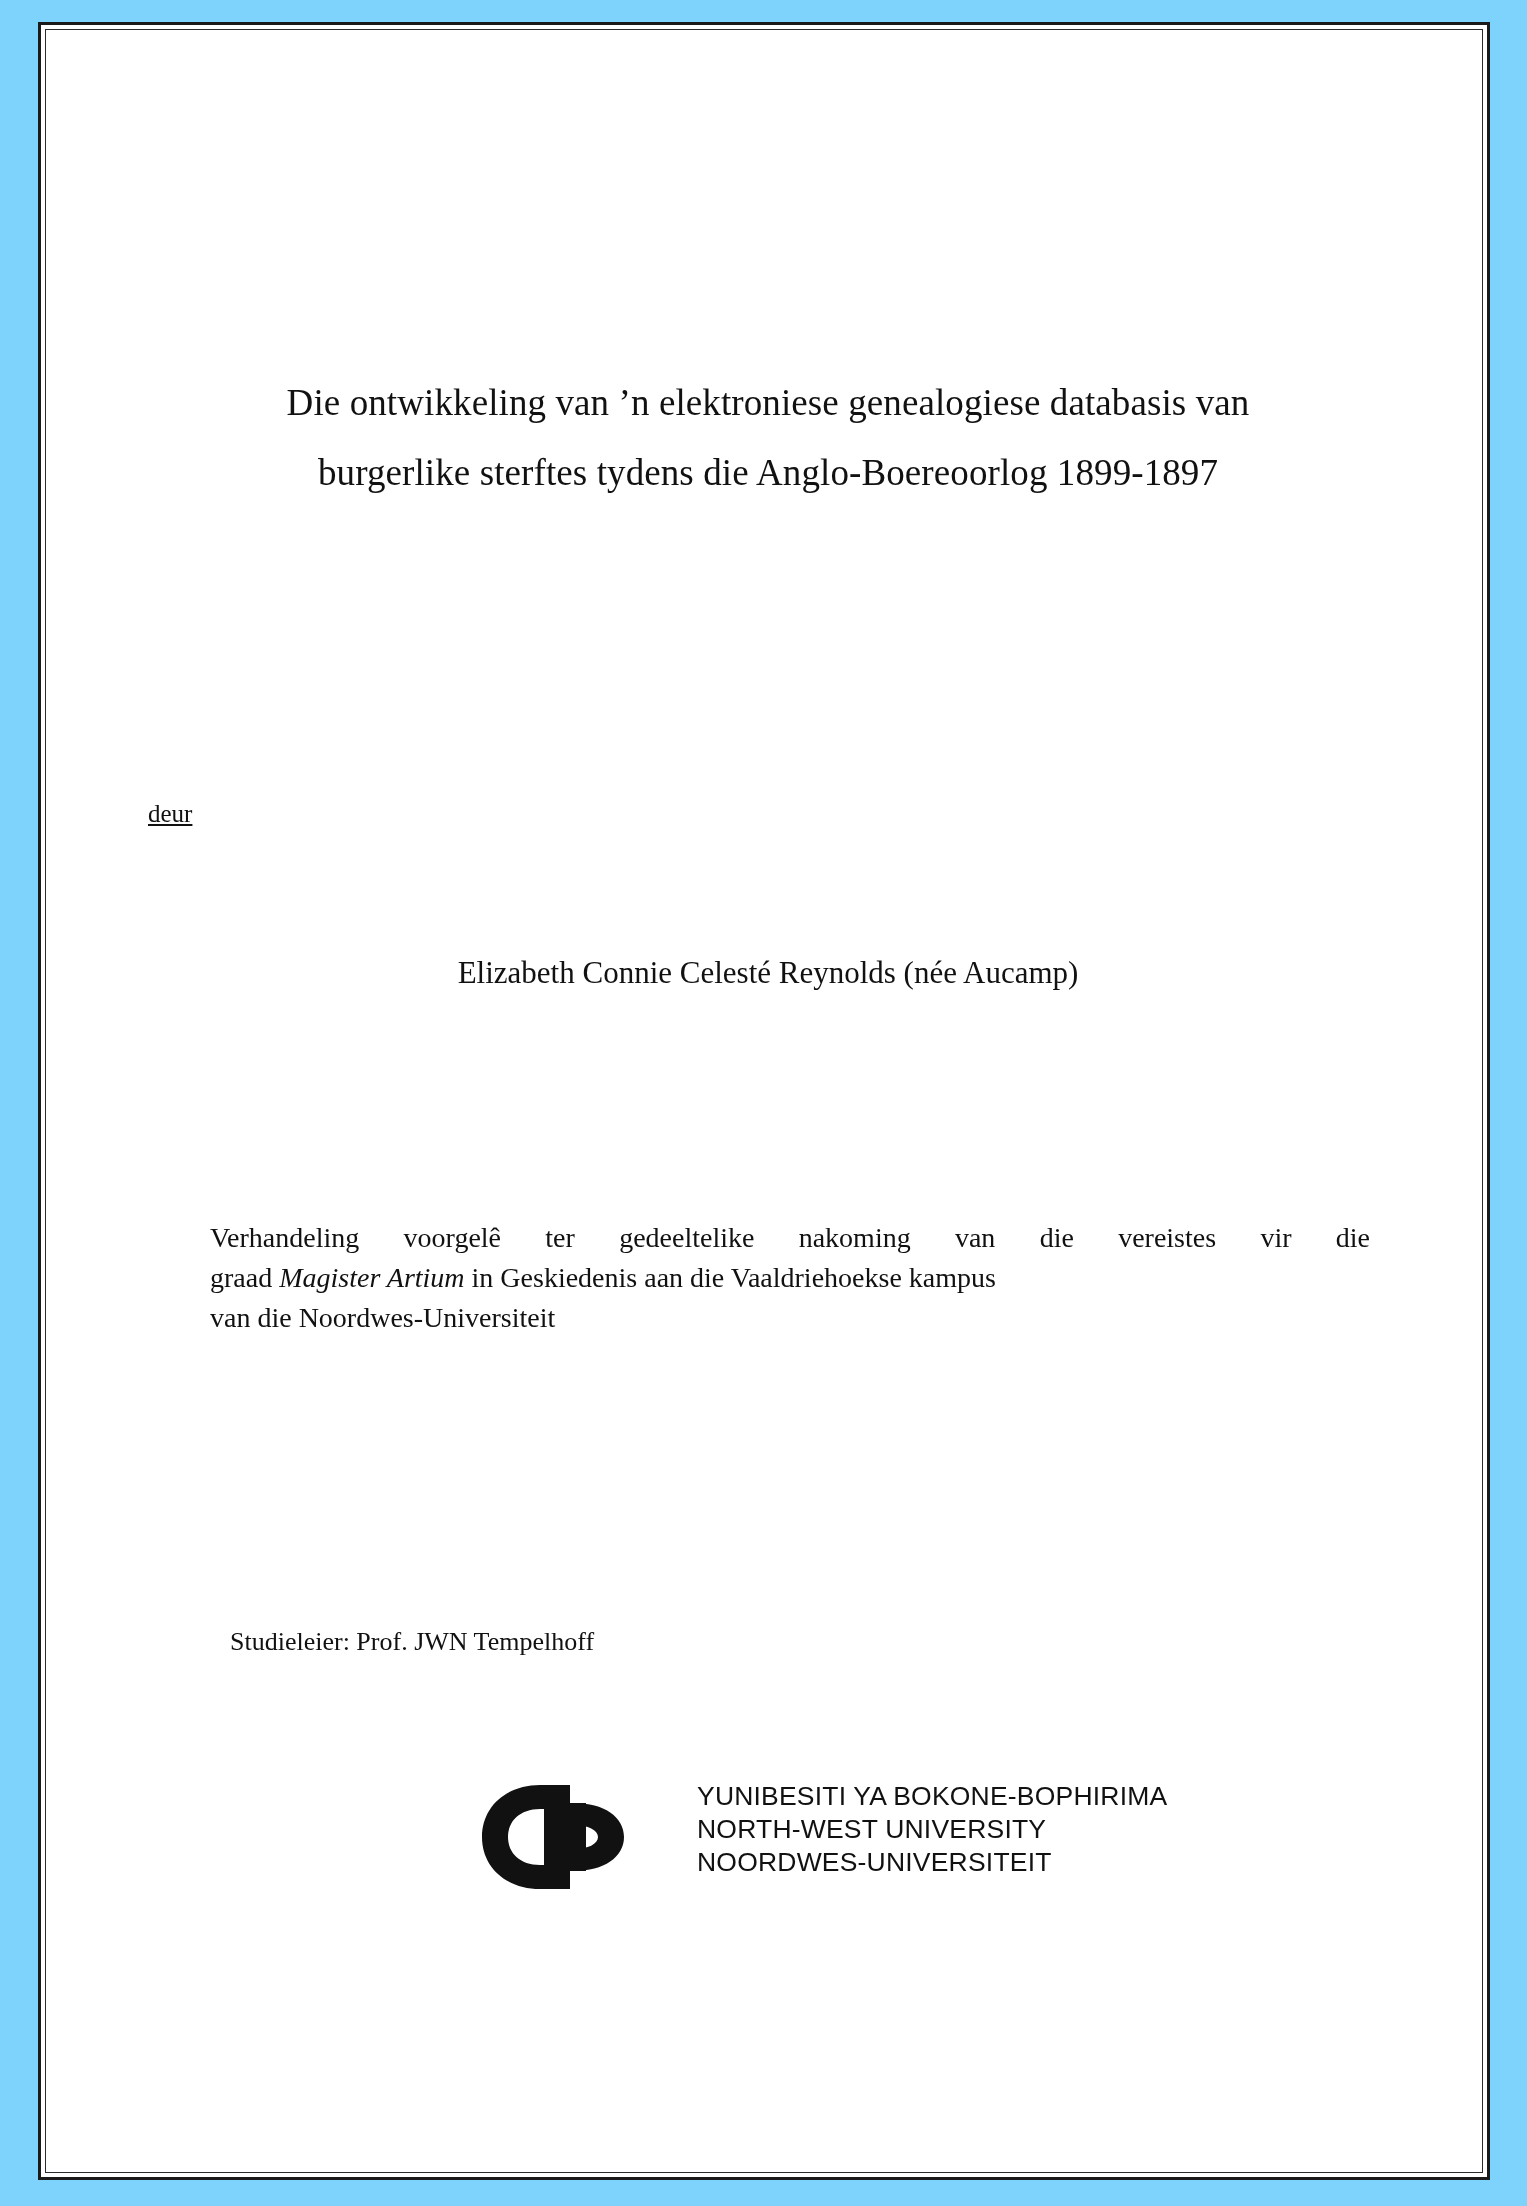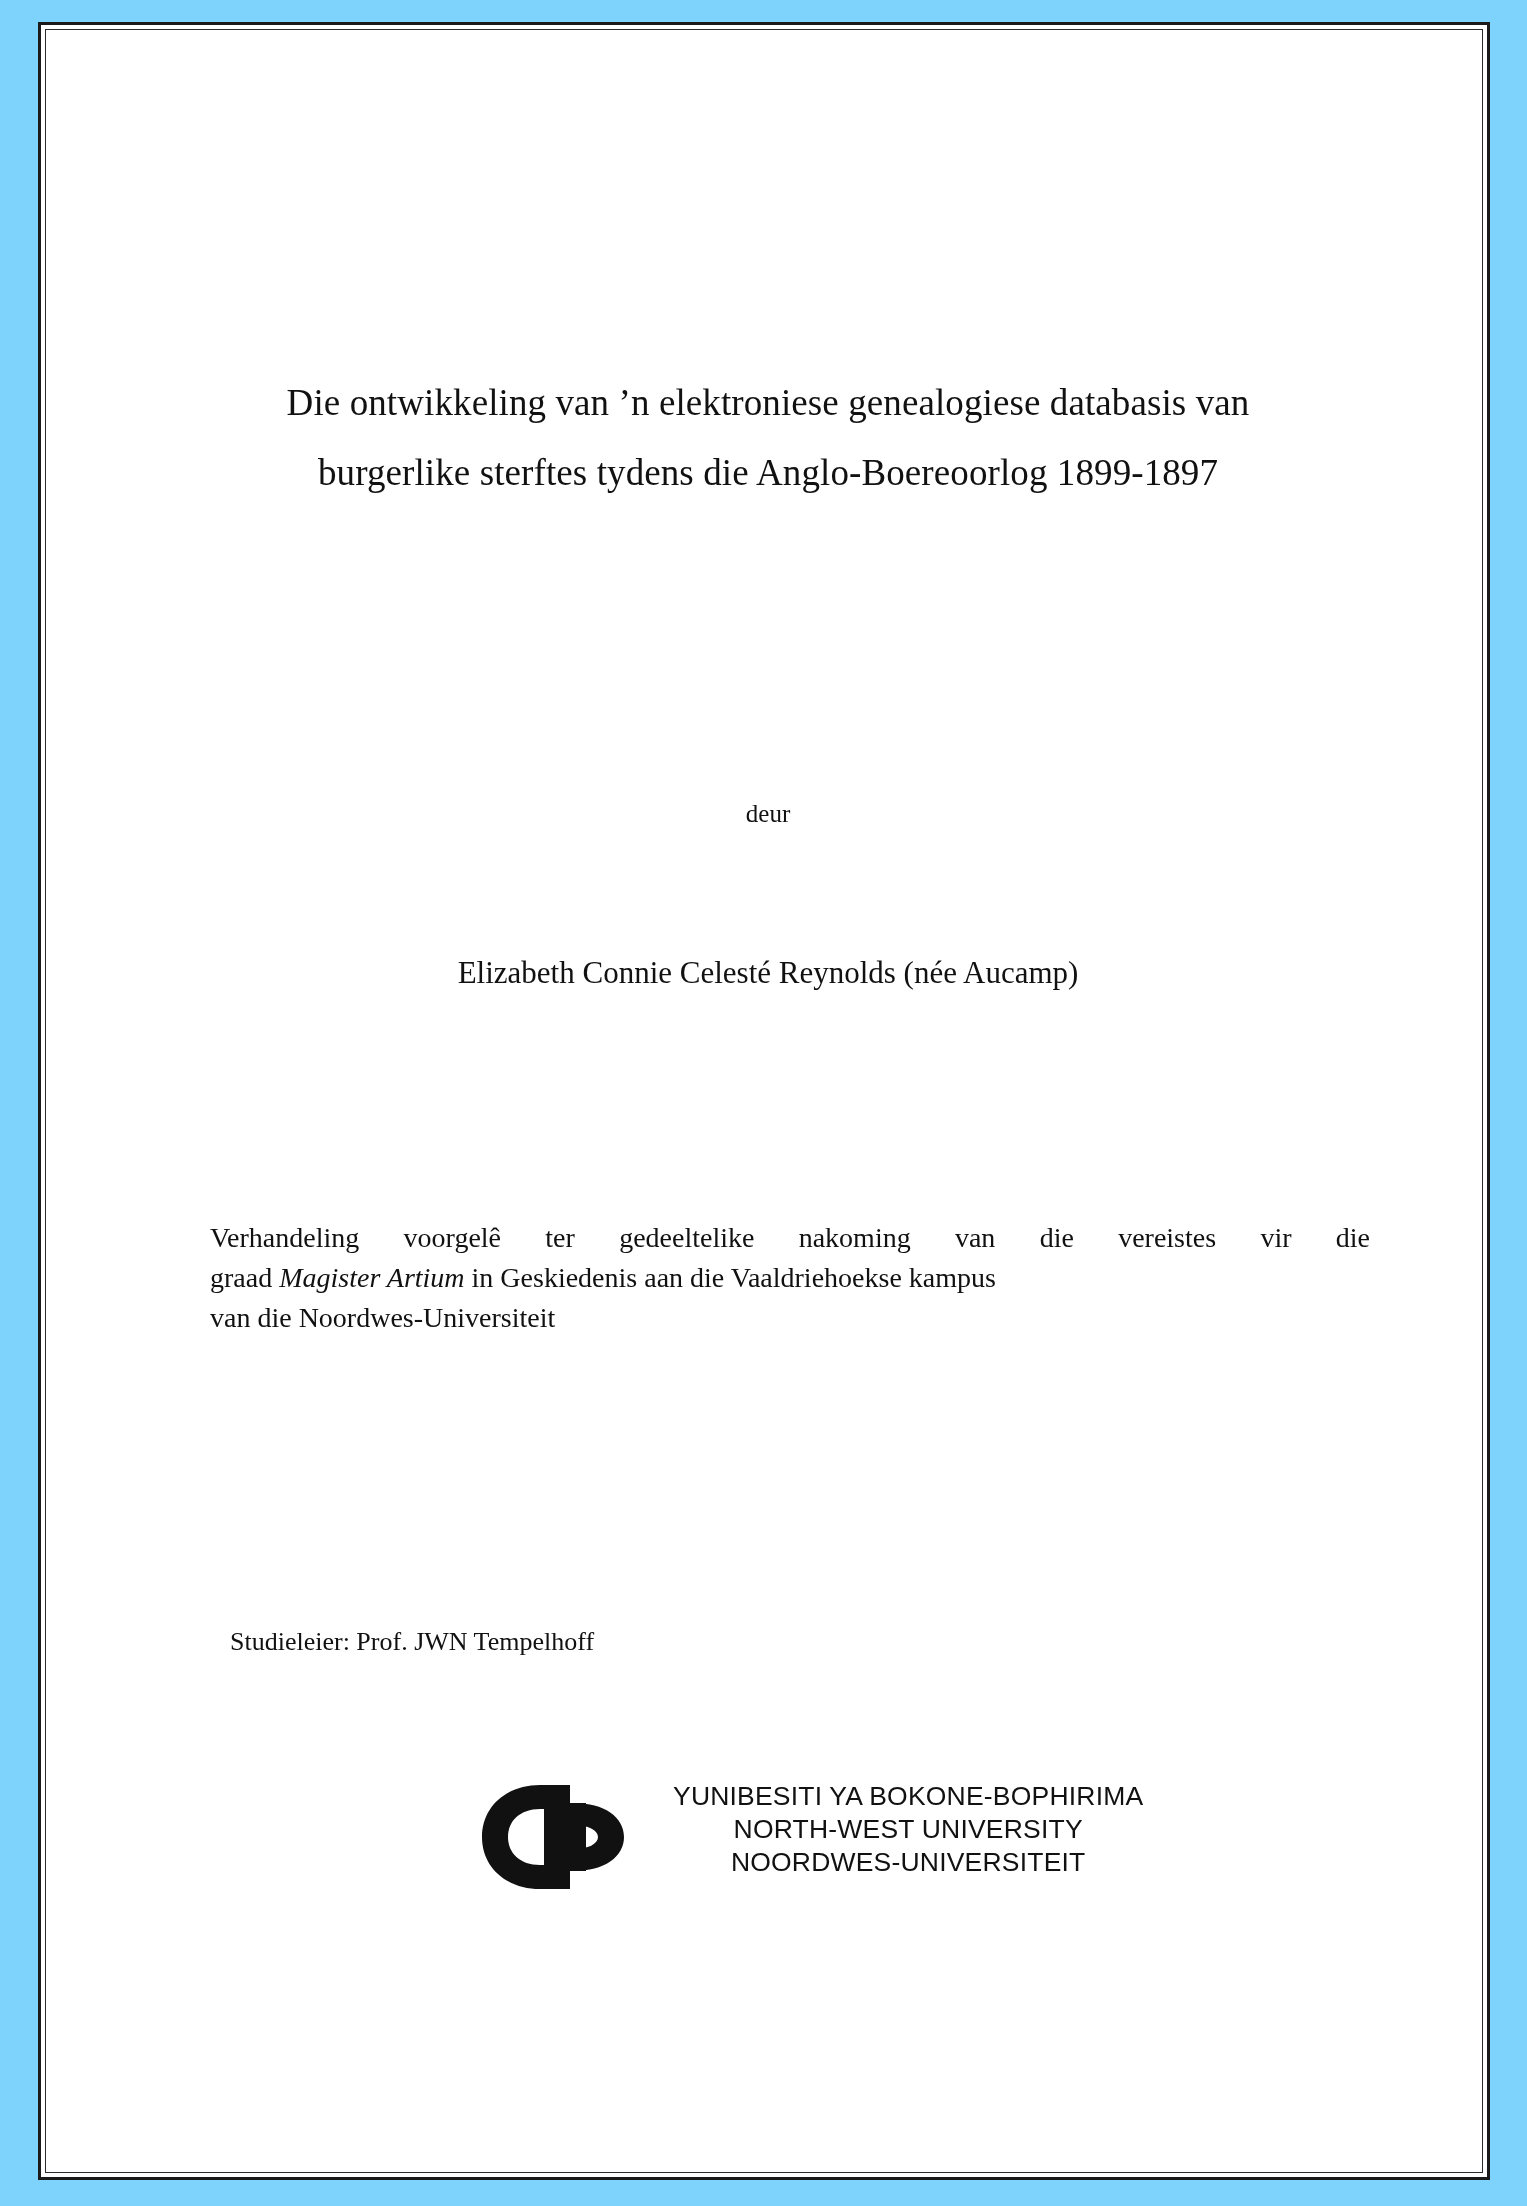--- a/index.html
+++ b/index.html
@@ -67,22 +67,22 @@
     font-size: 37px;
     line-height: 70px;
     letter-spacing: 0.1px;
   }
 
   .deur {
     position: absolute;
     left: 0;
     top: 800px;
     width: 1240px;
-    text-align: center;
     font-size: 25px;
+    text-decoration: underline;
   }
 
   .author {
     position: absolute;
     left: 0;
     top: 955px;
     width: 1240px;
     text-align: center;
     font-size: 31px;
   }
@@ -126,29 +126,28 @@
     position: absolute;
     left: 0;
     top: 6px;
     width: 196px;
     height: 112px;
   }
   .logo-mark svg { display: block; }
 
   .logo-text {
     position: absolute;
-    left: 195px;
+    left: 219px;
     top: 5px;
     font-family: "Liberation Sans", sans-serif;
     font-size: 26.5px;
     line-height: 33px;
     letter-spacing: 0.2px;
     color: #111111;
     white-space: nowrap;
-    text-align: center;
   }
 </style>
 </head>
 <body>
 
 <div class="page-scan">
   <div class="page-border"></div>
 
   <div class="content">
 

